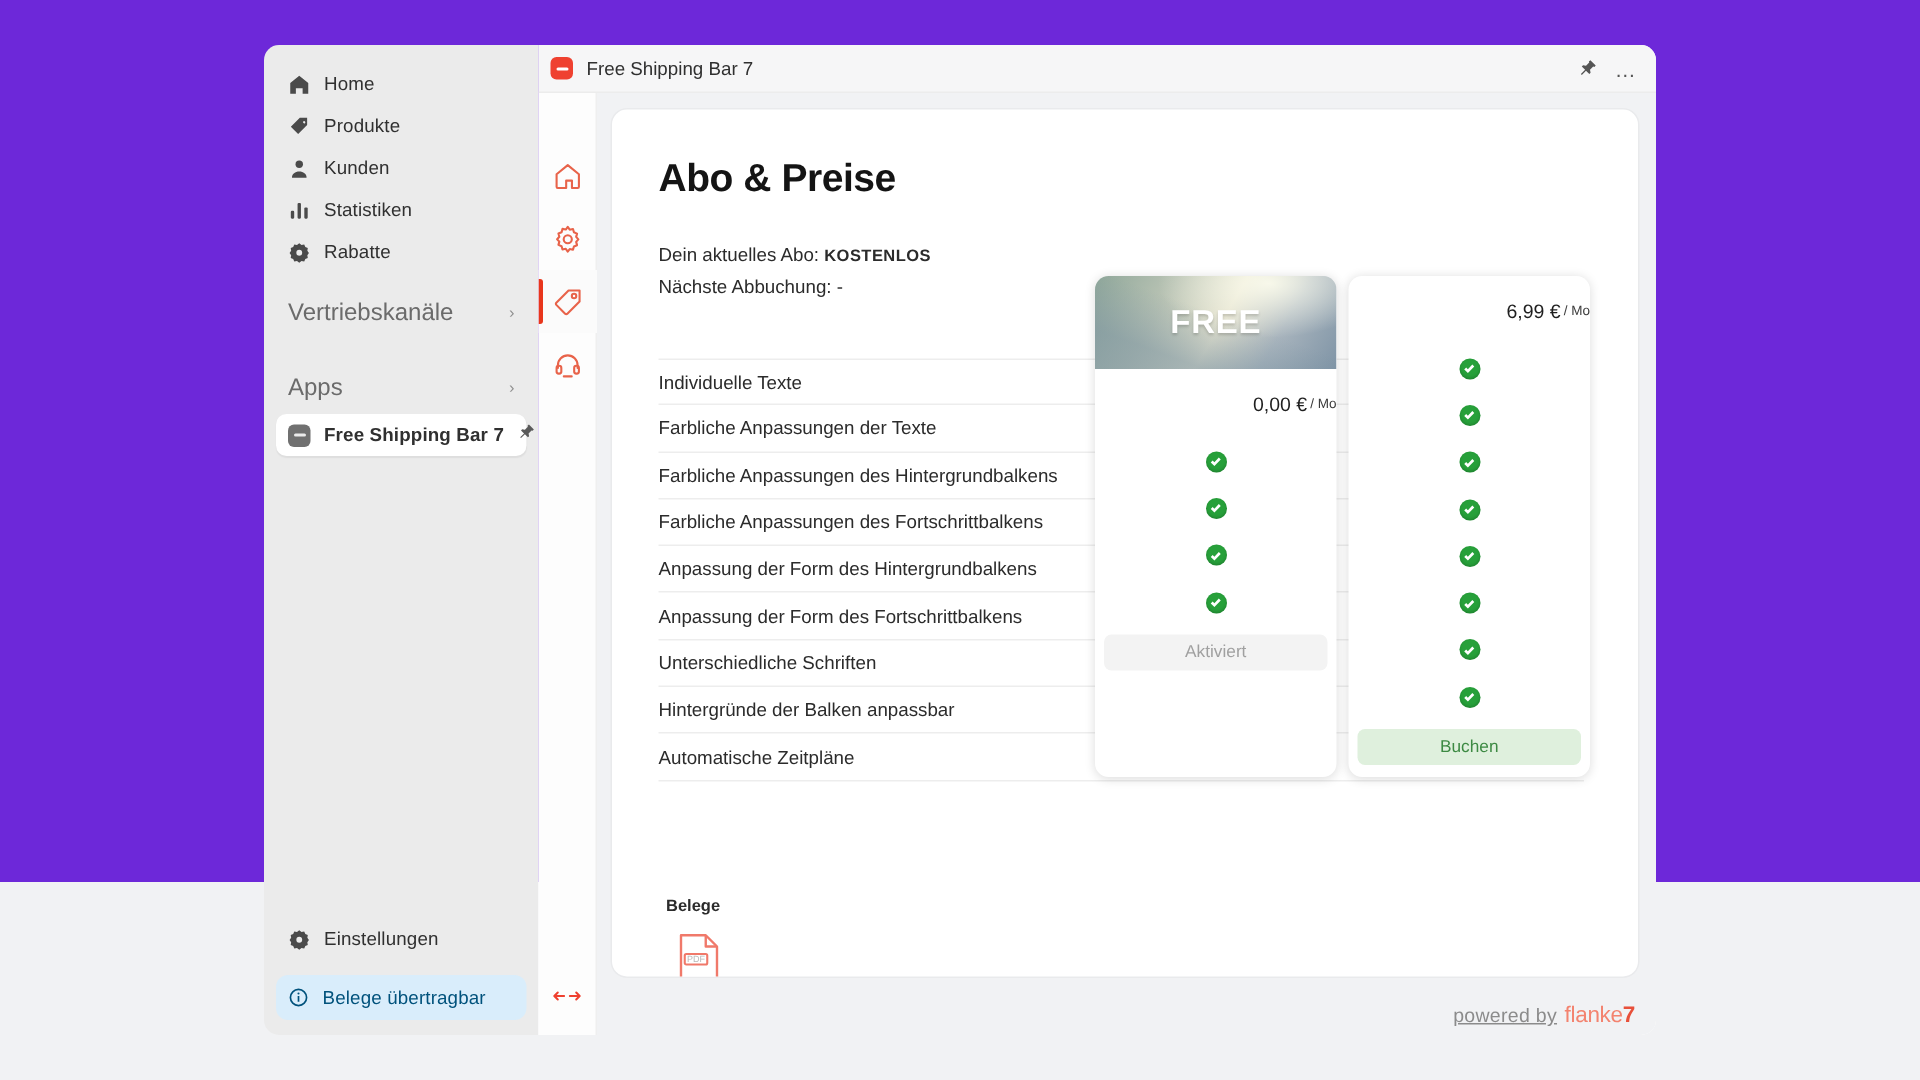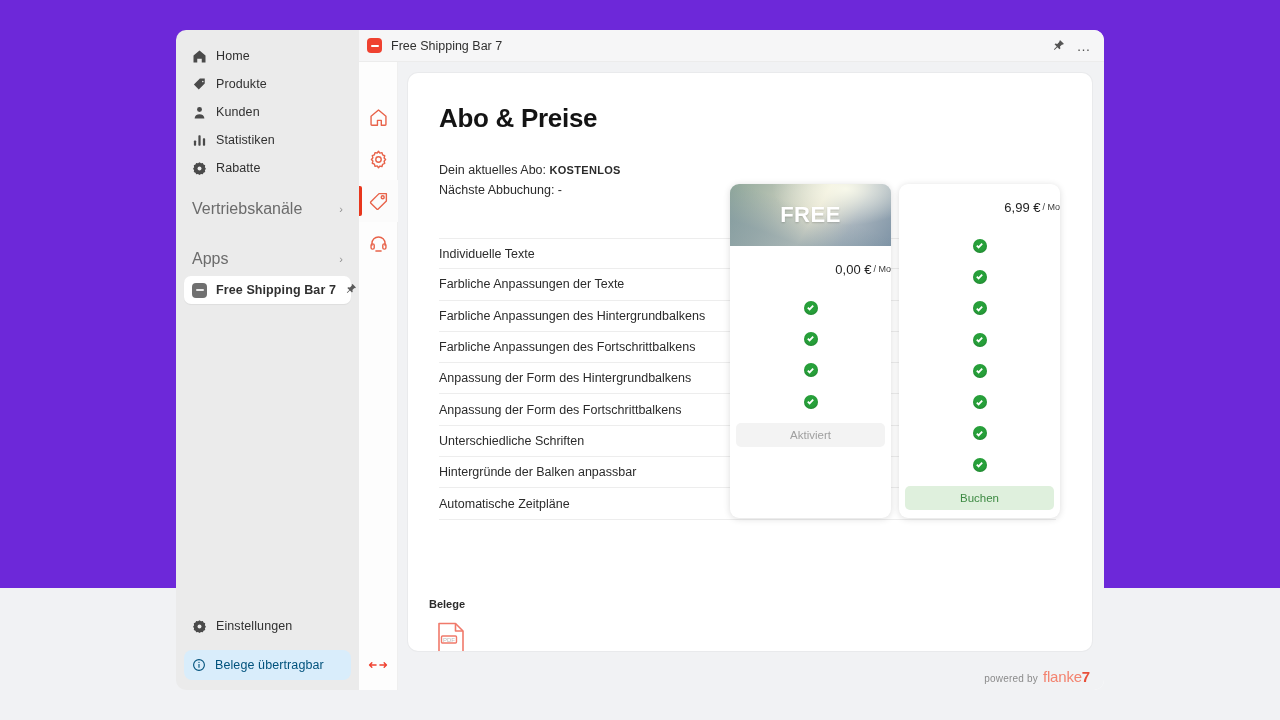--- a/index.html
+++ b/index.html
@@ -178,32 +178,32 @@
   .tick svg { width: 9px; height: 9px; stroke: #fff; stroke-width: 2.4; fill: none; }
   .plan-btn {
     margin: 6px 6px 8px 6px; height: 24px; border-radius: 5px;
     display: flex; align-items: center; justify-content: center;
     font-size: 11.5px; cursor: pointer;
   }
   .btn-disabled { background: #f3f3f3; color: #a0a0a0; cursor: default; }
   .btn-book { background: #dff0dd; color: #3d8a43; }
 
   
-  .receipts { position: absolute; left: 21px; top: 525px; }
+  .receipts { position: absolute; left: 36px; top: 525px; }
   .receipts .rtitle { font-size: 11px; font-weight: bold; color: #2b2b2b; }
   .pdf-wrap { margin-top: 12px; width: 44px; text-align: center; cursor: pointer; }
   .pdf-ic { width: 28px; height: 34px; margin: 0 auto; position: relative; }
   .pdf-ic svg { width: 28px; height: 34px; }
 
   
   .footer {
     position: absolute; right: 14px; bottom: 5px;
     display: flex; align-items: baseline; gap: 5px;
   }
-  .pb { font-size: 10px; color: #8b8b8b; letter-spacing: .2px; }
+  .pb { font-size: 13px; color: #8b8b8b; letter-spacing: .2px; text-decoration: underline; }
   .brand { font-size: 15px; letter-spacing: -.2px; }
   .brand .f1 { color: #f3836f; }
   .brand .f2 { color: #e8503a; font-weight: bold; }
 </style>
 </head>
 <body>
 
 <div class="page">
 
   <div class="admin-sidebar">

